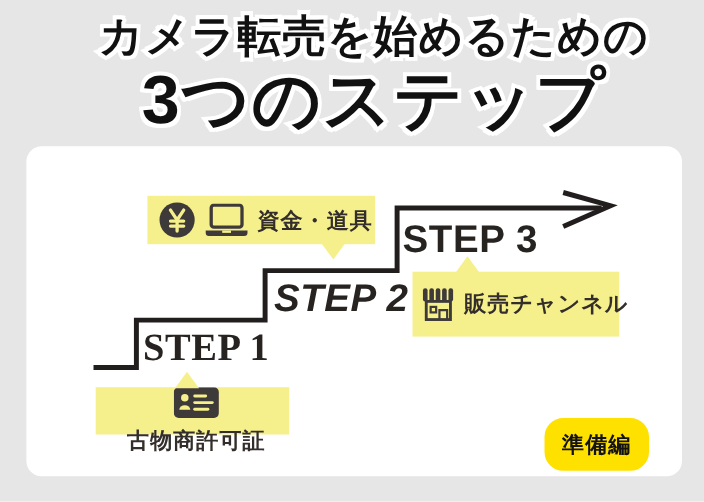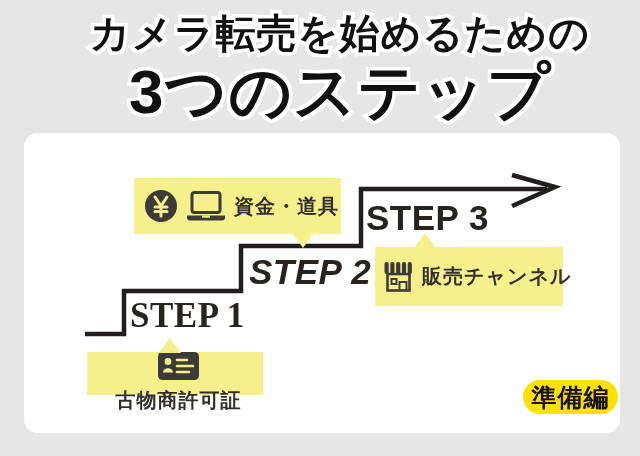--- a/index.html
+++ b/index.html
@@ -54,21 +54,21 @@
 
   
   .tag {
     position: absolute; z-index: 4;
     background: #f6f08c;
     display: flex; align-items: center;
     font-weight: bold; color: #332e2b;
     white-space: nowrap;
   }
   .tag-text { font-size: 20px; letter-spacing: 1px; }
-  .tag-funds   { left: 134px; top: 178px; width: 207px; height: 56px; padding-left: 10px; gap: 7px; }
+  .tag-funds   { left: 134px; top: 178px; width: 207px; height: 44px; padding-left: 10px; gap: 7px; }
   .tag-channel { left: 375px; top: 247px; width: 188px; height: 59px; padding-left: 8px;  gap: 8px; }
   .tag-license { left: 87px;  top: 352px; width: 176px; height: 43px; padding-left: 7px;  gap: 7px; flex-direction: column; }
 
   .ptr { position: absolute; width: 0; height: 0; }
   .ptr-down {
     bottom: -14px; left: 158px;
     border-left: 11px solid transparent; border-right: 11px solid transparent;
     border-top: 15px solid #f6f08c;
   }
   .ptr-up {
@@ -76,25 +76,25 @@
     border-left: 11px solid transparent; border-right: 11px solid transparent;
     border-bottom: 15px solid #f6f08c;
   }
   .ptr-up-channel { left: 39px; }
   .ptr-up-license { left: 72px; }
 
   .tag-icon { display: inline-flex; align-items: center; flex: 0 0 auto; }
 
   
   .badge {
-    position: absolute; left: 523px; top: 380px;
-    width: 95px; height: 34px; border-radius: 17px;
+    position: absolute; left: 495px; top: 380px;
+    width: 95px; height: 48px; border-radius: 17px;
     background: #ffe100; z-index: 4;
     display: flex; align-items: center; justify-content: center;
-    font-size: 25px; font-weight: 800; color: #131313;
+    font-size: 20px; font-weight: 800; color: #131313;
     letter-spacing: 1px;
   }
 </style>
 </head>
 <body>
 
 <header class="title-block">
   <div class="title-line title-line-1">カメラ転売を始めるための</div>
   <div class="title-line title-line-2">3つのステップ</div>
 </header>

